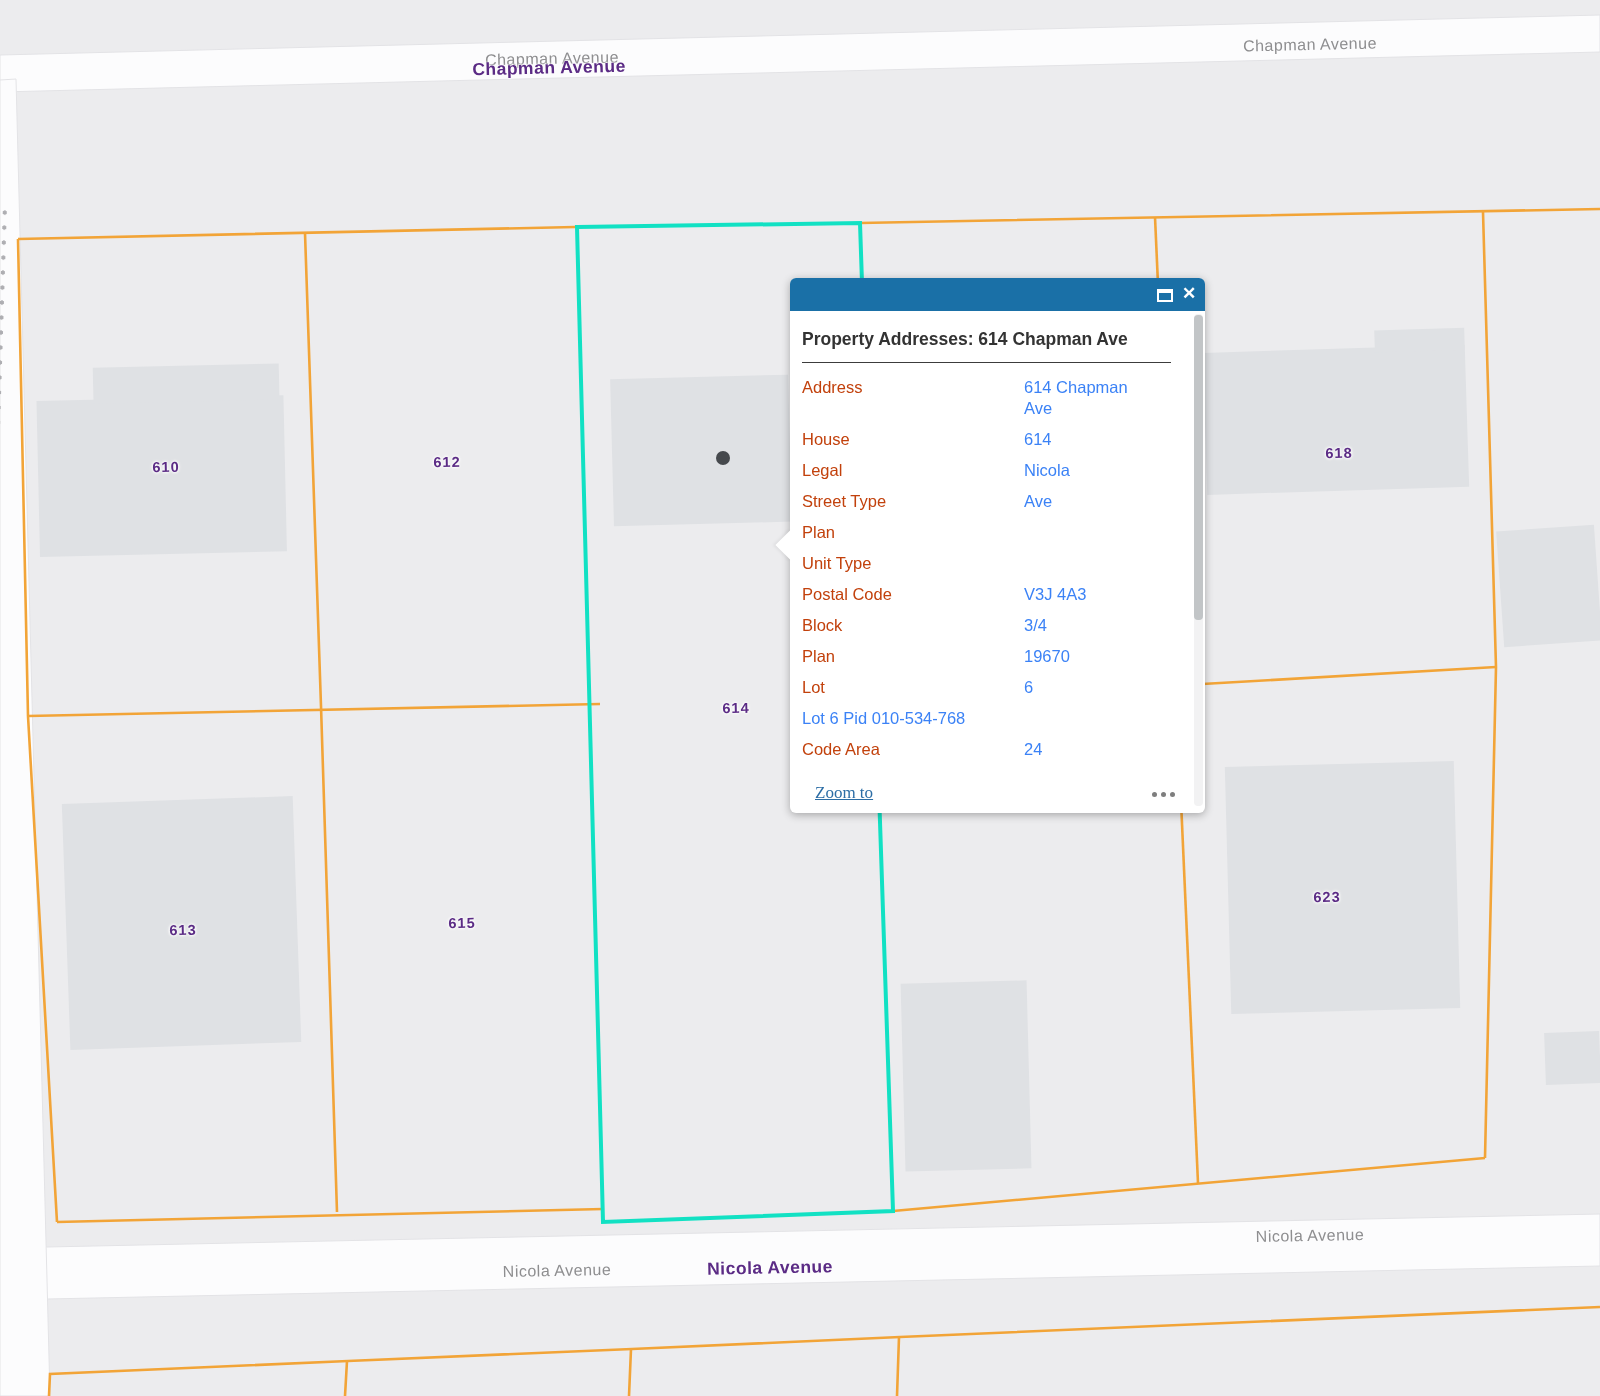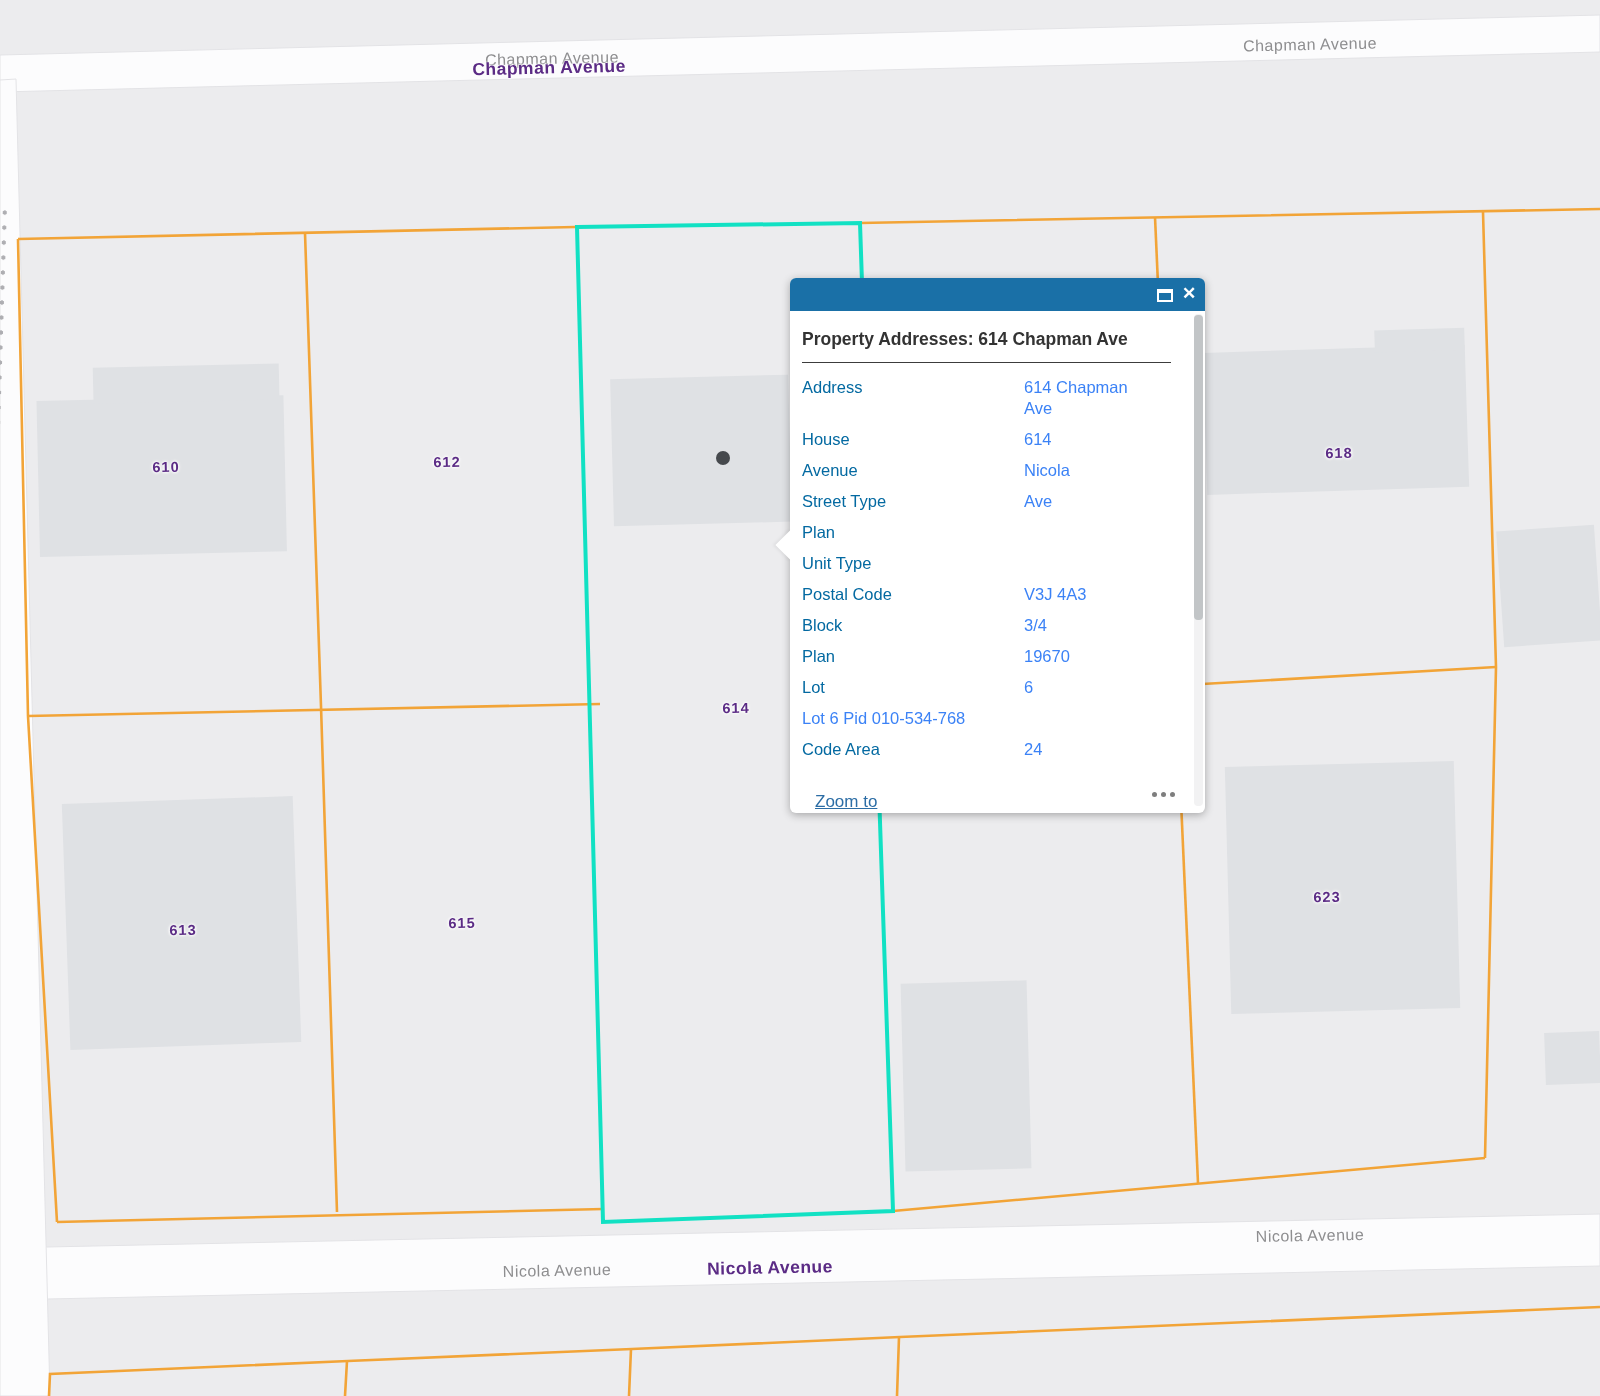--- a/index.html
+++ b/index.html
@@ -28,24 +28,24 @@
   .ph{position:absolute;left:0;top:0;right:0;height:33px;background:#1a70a7;border-radius:6px 6px 0 0;}
   .hbtn{position:absolute;top:0;width:26px;height:33px;cursor:pointer;}
   .maxbtn{right:28px;}
   .closebtn{right:2px;}
   .max-glyph{position:absolute;left:6px;top:11px;width:12px;height:7px;border:2px solid #fff;border-top-width:4px;}
   .close-glyph{position:absolute;left:5px;top:6px;color:#fff;font-size:17px;font-weight:bold;line-height:20px;}
   .pbody{position:absolute;left:0;top:33px;right:0;bottom:0;padding:10px 34px 0 12px;box-sizing:border-box;}
   .ptitle{font-size:17.5px;font-weight:bold;color:#333;margin:8px 0 0 0;}
   .psep{border:none;border-top:1.6px solid #3c3c3c;margin:12px 0 14px 0;}
   .frow{display:grid;grid-template-columns:222px 124px;margin-bottom:10px;font-size:16.5px;line-height:21px;}
-  .flabel{color:#0369a1;}
+  .flabel{color:#c2410c;}
   .fvalue{color:#3b82f6;}
-  .zoomto{position:absolute;left:25px;bottom:1px;font-size:17px;color:#2c6da5;
-    text-decoration:underline;cursor:pointer;}
+  .zoomto{position:absolute;left:25px;bottom:10px;font-size:17px;color:#2c6da5;
+    text-decoration:underline;cursor:pointer;font-family:Liberation Serif, serif;}
   .more{position:absolute;right:30px;bottom:16px;display:flex;gap:4px;cursor:pointer;}
   .more i{width:5px;height:5px;border-radius:50%;background:#7e7e7e;}
   .sbtrack{position:absolute;right:2px;top:36px;width:9px;height:492px;background:#f2f2f3;border-radius:4px;}
   .sbthumb{position:absolute;right:2px;top:37px;width:9px;height:305px;background:#c2c5c7;border-radius:4px;cursor:pointer;}
 </style>
 </head>
 <body>
 
 <div id="map">
 
@@ -123,21 +123,21 @@
       <hr class="psep">
       <div class="frow">
         <span class="flabel">Address</span>
         <span class="fvalue">614 Chapman Ave</span>
       </div>
       <div class="frow">
         <span class="flabel">House</span>
         <span class="fvalue">614</span>
       </div>
       <div class="frow">
-        <span class="flabel">Avenue</span>
+        <span class="flabel">Legal</span>
         <span class="fvalue">Nicola</span>
       </div>
       <div class="frow">
         <span class="flabel">Street Type</span>
         <span class="fvalue">Ave</span>
       </div>
       <div class="frow">
         <span class="flabel">Plan</span>
         <span class="fvalue"></span>
       </div>

